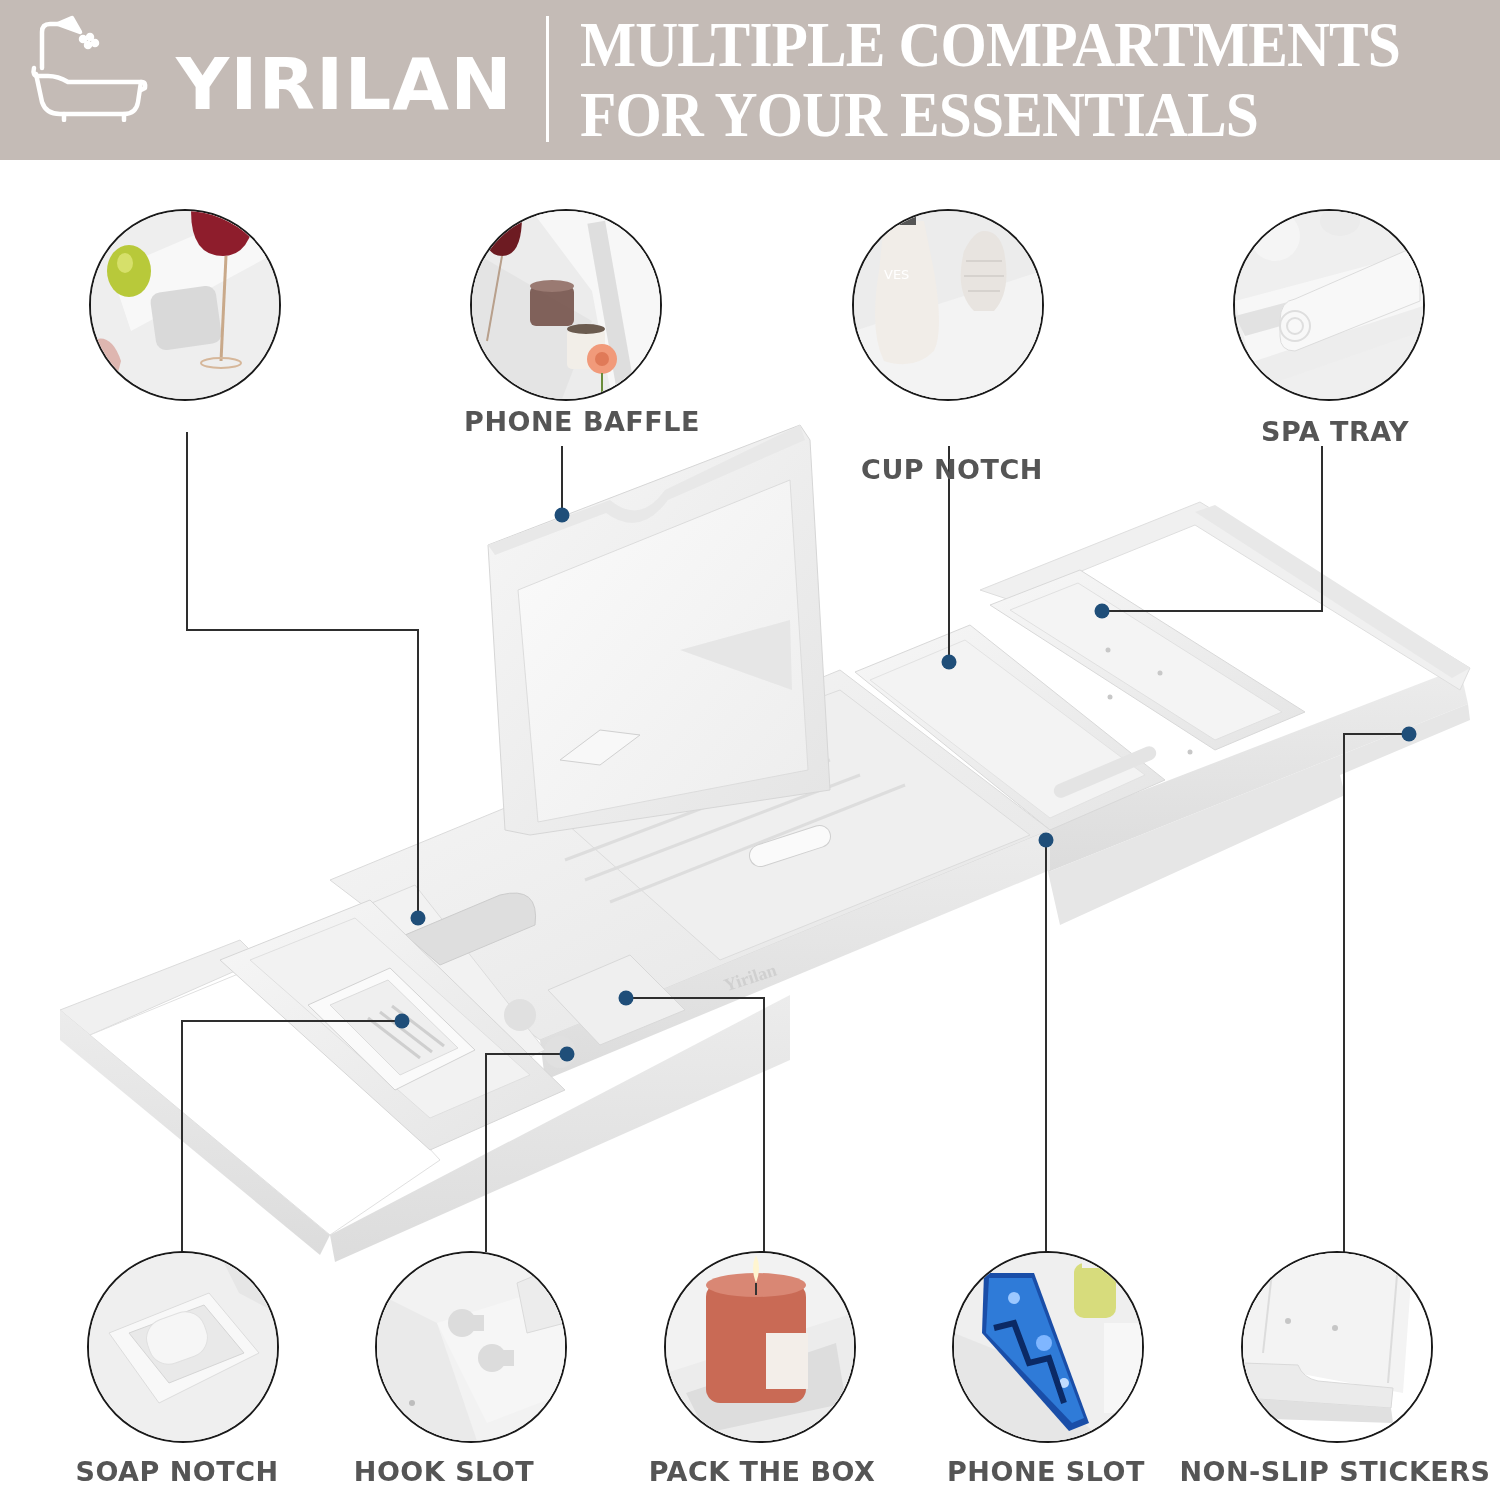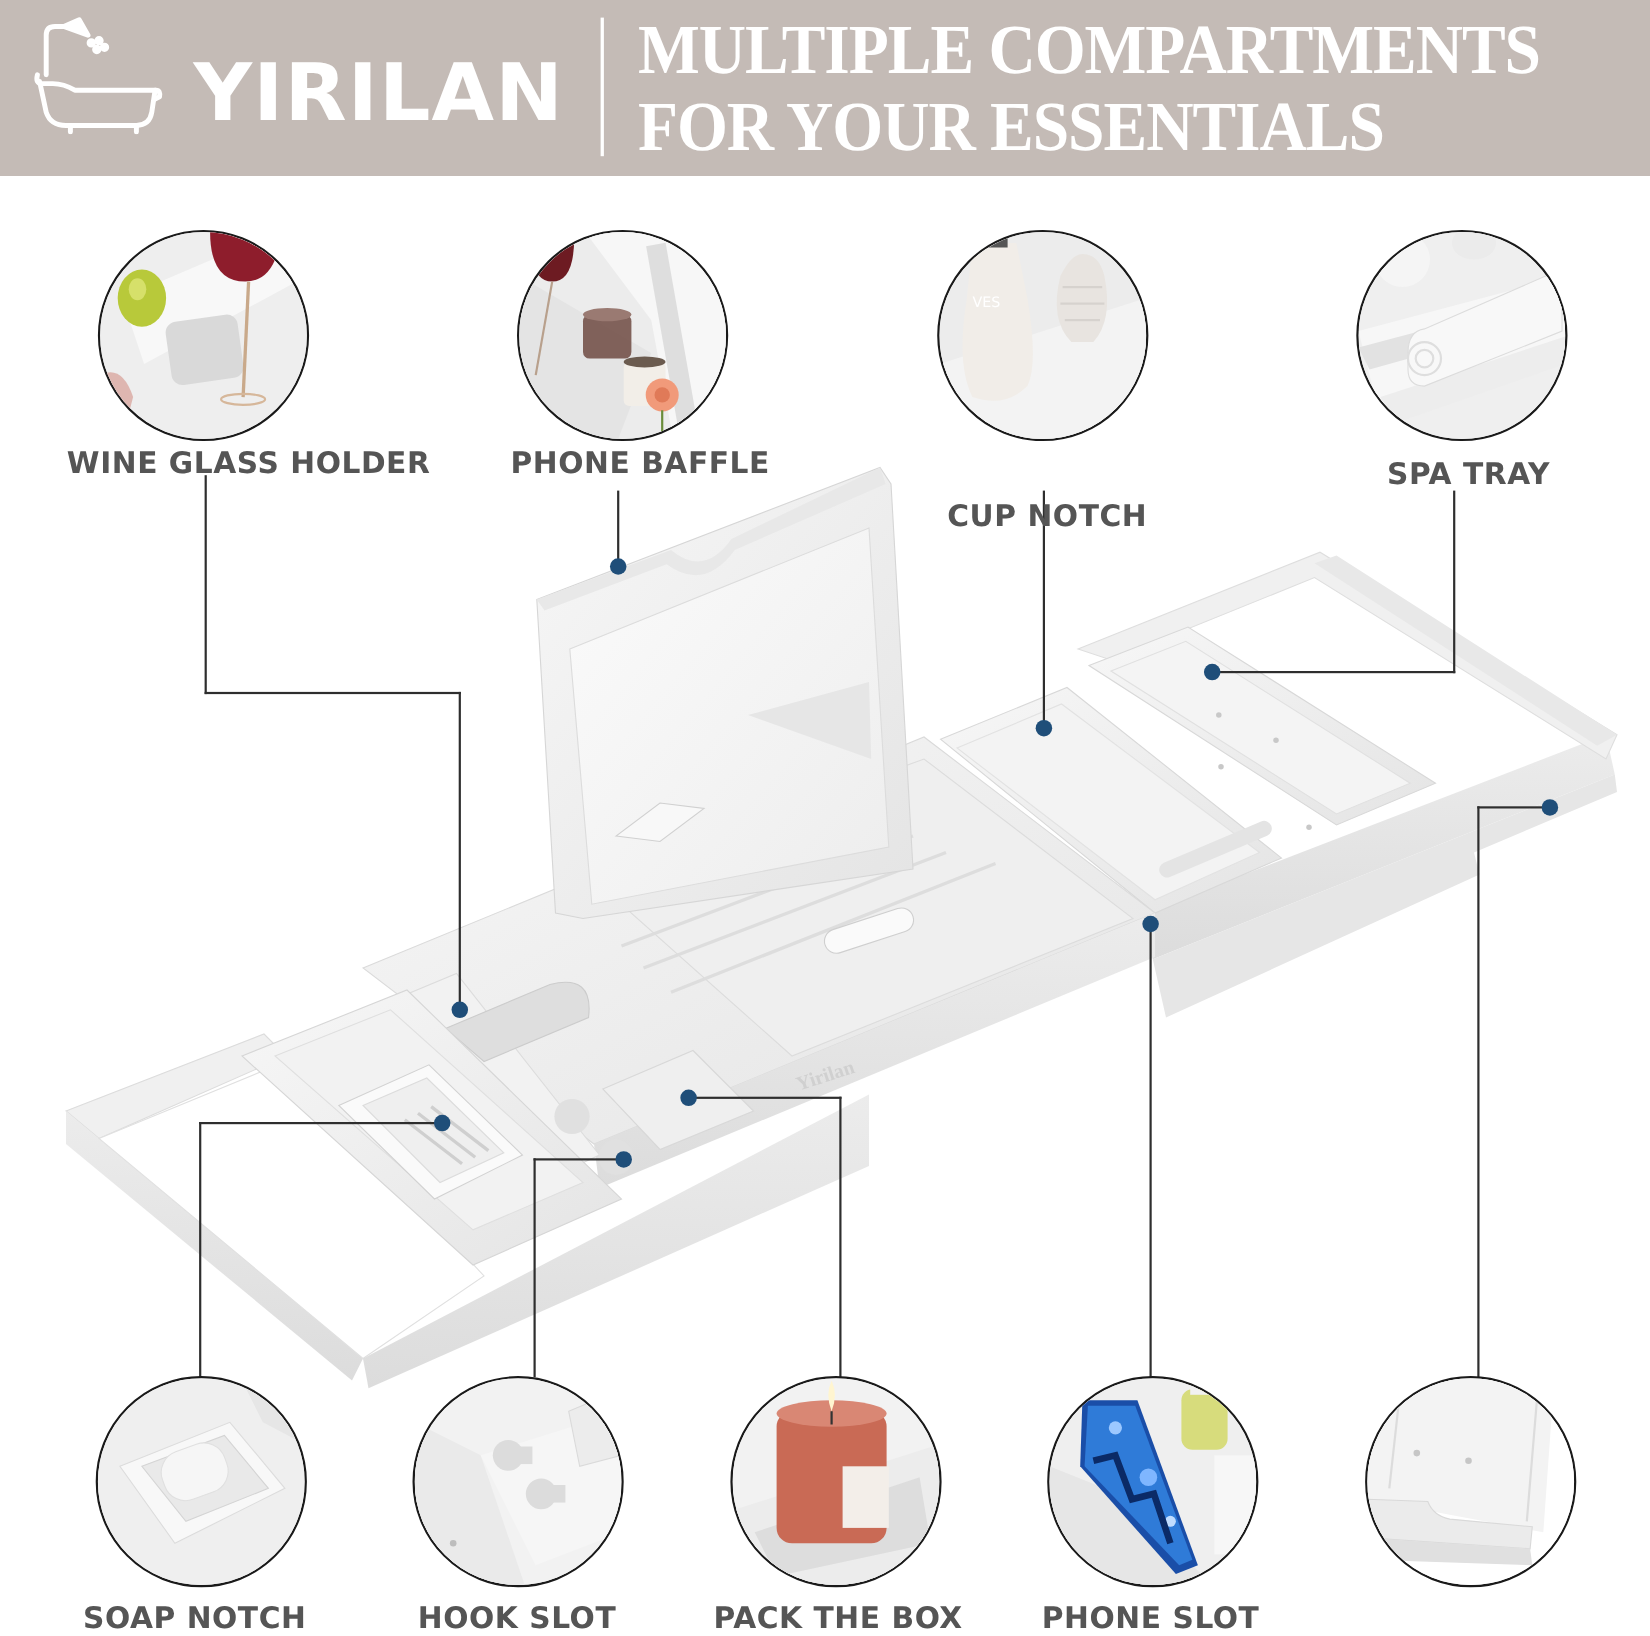--- a/index.html
+++ b/index.html
@@ -169,21 +169,20 @@
       <polygon points="20,60 160,0 188,40 40,120" fill="#f8f8f8"></polygon>
       <rect x="62" y="78" width="66" height="58" rx="10" fill="#d9d9d9" transform="rotate(-8 95 107)"></rect>
       <ellipse cx="38" cy="60" rx="22" ry="26" fill="#b8c93a"></ellipse>
       <ellipse cx="34" cy="52" rx="8" ry="10" fill="#d6e06a"></ellipse>
       <path d="M100 0 Q100 45 132 45 Q160 45 165 0 Z" fill="#8e1d2c"></path>
       <line x1="135" y1="45" x2="130" y2="150" stroke="#c9a98a" stroke-width="3"></line>
       <ellipse cx="130" cy="152" rx="20" ry="5" fill="none" stroke="#d6b79a" stroke-width="2"></ellipse>
       <path d="M0 130 Q20 120 30 150 L20 188 L0 188 Z" fill="#d9a7a0" opacity="0.8"></path>
     </svg>
   </div>
-  <div class="feature-label" style="left:226px;top:406px;">WINE GLASS HOLDER</div>
 
   <div class="feature-circle" style="left:470px;top:209px;">
     <svg width="188" height="188" viewBox="0 0 188 188">
       <rect width="188" height="188" fill="#ececec"></rect>
       <polygon points="60,0 150,0 188,60 188,188 140,188 120,80" fill="#f7f7f7"></polygon>
       <rect x="130" y="10" width="18" height="170" fill="#dedede" transform="rotate(-10 139 95)"></rect>
       <polygon points="0,40 120,110 90,188 0,188" fill="#e4e4e4"></polygon>
       <path d="M10 5 Q10 45 30 45 Q50 45 50 5 Z" fill="#6d1b22"></path>
       <line x1="30" y1="45" x2="15" y2="130" stroke="#b8a08c" stroke-width="2"></line>
       <rect x="58" y="75" width="44" height="40" rx="6" fill="#6e4a42" opacity="0.85"></rect>
@@ -242,21 +241,21 @@
       <polygon points="0,40 60,70 100,188 0,188" fill="#eaeaea"></polygon>
       <polygon points="60,70 188,30 188,140 110,170" fill="#f6f6f6"></polygon>
       <circle cx="85" cy="70" r="14" fill="#dcdcdc"></circle>
       <rect x="85" y="62" width="22" height="16" fill="#dcdcdc"></rect>
       <circle cx="115" cy="105" r="14" fill="#dcdcdc"></circle>
       <rect x="115" y="97" width="22" height="16" fill="#dcdcdc"></rect>
       <circle cx="35" cy="150" r="3" fill="#bdbdbd"></circle>
       <polygon points="140,30 188,10 188,70 150,80" fill="#ececec" stroke="#dadada"></polygon>
     </svg>
   </div>
-  <div class="feature-label" style="left:470px;top:1456px;">HOOK SLOT</div>
+  <div class="feature-label" style="left:444px;top:1456px;">HOOK SLOT</div>
 
   <div class="feature-circle" style="left:664px;top:1251px;">
     <svg width="188" height="188" viewBox="0 0 188 188">
       <rect width="188" height="188" fill="#f2f2f2"></rect>
       <polygon points="0,120 188,60 188,188 0,188" fill="#ececec"></polygon>
       <polygon points="20,140 170,90 180,150 40,180" fill="#dddddd"></polygon>
       <rect x="40" y="30" width="100" height="120" rx="14" fill="#c96a55"></rect>
       <ellipse cx="90" cy="32" rx="50" ry="12" fill="#d98774"></ellipse>
       <rect x="100" y="80" width="42" height="56" fill="#f3eee9"></rect>
       <path d="M90 30 Q84 15 90 2 Q96 15 90 30 Z" fill="#fff5d0"></path>
@@ -287,14 +286,15 @@
       <rect width="188" height="188" fill="#ffffff"></rect>
       <polygon points="0,0 170,0 160,140 0,110" fill="#f3f3f3"></polygon>
       <line x1="30" y1="10" x2="20" y2="100" stroke="#dcdcdc" stroke-width="2"></line>
       <line x1="155" y1="10" x2="145" y2="130" stroke="#dcdcdc" stroke-width="2"></line>
       <circle cx="45" cy="68" r="3" fill="#c6c6c6"></circle>
       <circle cx="92" cy="75" r="3" fill="#c6c6c6"></circle>
       <path d="M0 110 L55 112 Q60 125 75 128 L150 135 L148 155 L0 145 Z" fill="#ebebeb" stroke="#d9d9d9"></path>
       <polygon points="0,145 148,155 150,170 0,165" fill="#e0e0e0"></polygon>
     </svg>
   </div>
+  <div class="feature-label" style="left:1335px;top:1456px;">NON-SLIP STICKERS</div>
 
 </div>
 
 </body></html>

